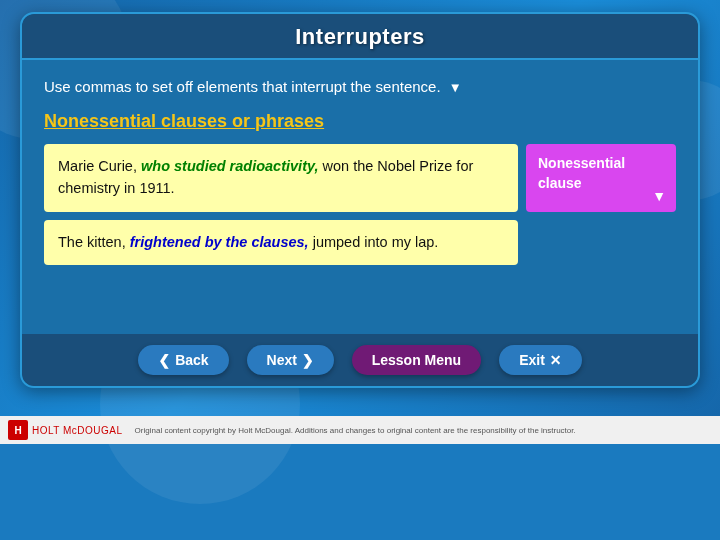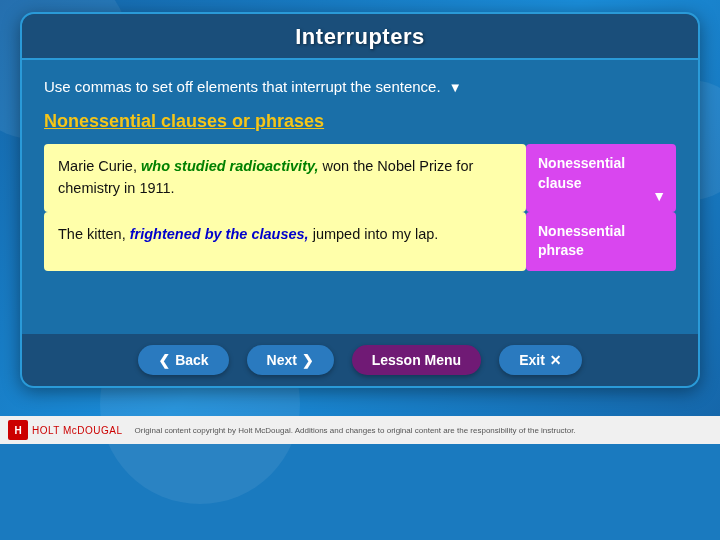--- a/index.html
+++ b/index.html
@@ -78,20 +78,21 @@
       color: #f5c518;
       font-size: 18px;
       font-weight: bold;
       text-decoration: underline;
       margin-bottom: 12px;
     }
 
     .examples-grid {
       display: grid;
       grid-template-columns: 1fr 150px;
+      gap: 8px;
     }
 
     .example-sentence {
       background: #ffffaa;
       border-radius: 4px;
       padding: 12px 14px;
       font-size: 14.5px;
       color: #111;
       line-height: 1.5;
     }
@@ -234,23 +235,20 @@
 
         <div class="label-box">
           <span class="label-text">Nonessential clause</span>
           <span class="chevron-down">▼</span>
         </div>
 
         <div class="example-sentence">
           <span>The kitten, </span><span class="highlight-blue">frightened by the clauses,</span><span> jumped into my lap.</span>
         </div>
 
-        <div class="label-box">
-          <span class="label-text">Nonessential phrase</span>
-        </div>
 
       </div>
     </div>
 
     <div style="position:absolute;bottom:0;left:0;right:0;height:52px;background:#1a4e7a;border-radius:0 0 12px 12px;display:flex;align-items:center;justify-content:center;gap:8px;">
 
       <button class="nav-btn">
         <span>❮</span>
         <span>Back</span>
       </button>

